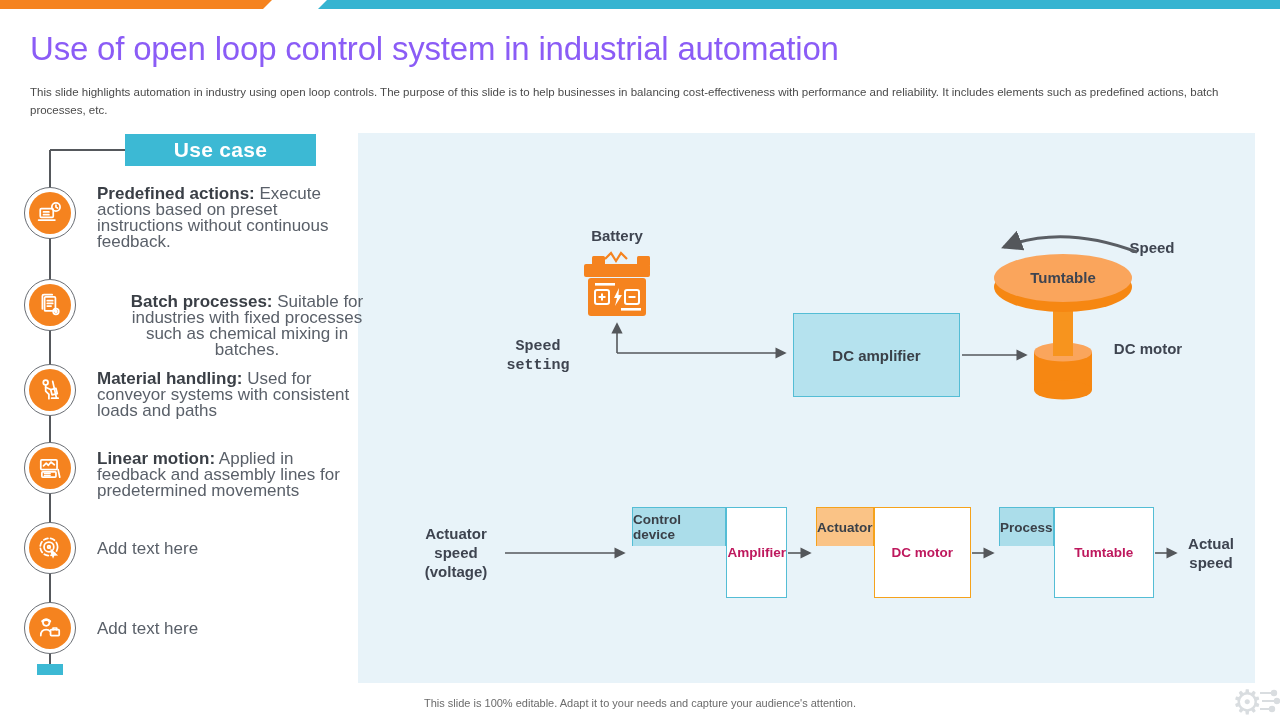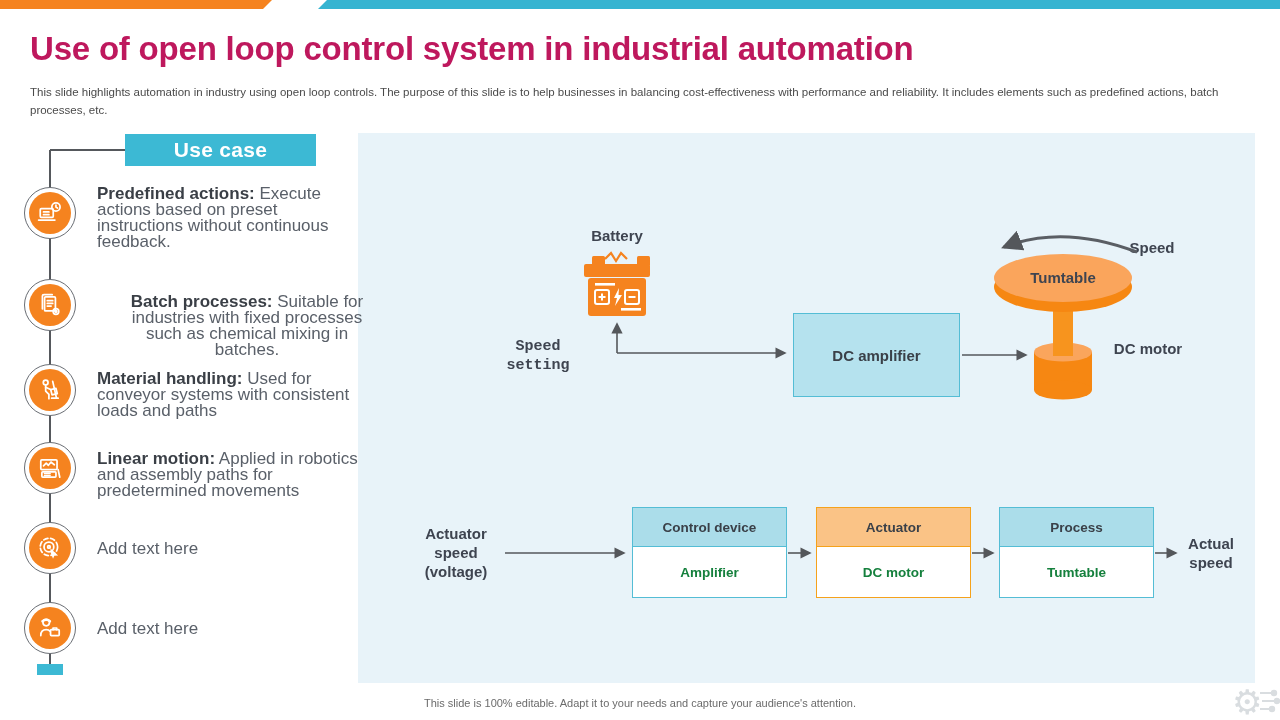--- a/index.html
+++ b/index.html
@@ -6,21 +6,21 @@
   body{font-family:"Liberation Sans","DejaVu Sans",sans-serif;background:#ffffff;}
   .slide{position:relative;width:1280px;height:720px;background:#ffffff;overflow:hidden;}
   .abs{position:absolute;}
 
   
   .bar-orange{left:0;top:0;width:272px;height:9px;background:#F5831F;
     clip-path:polygon(0 0,100% 0,calc(100% - 9px) 100%,0 100%);}
   .bar-teal{left:318px;top:0;width:962px;height:9px;background:#35B4D1;
     clip-path:polygon(9px 0,100% 0,100% 100%,0 100%);}
 
-  .title{left:30px;top:30px;width:1100px;font-size:33px;font-weight:bold;color:#be185d;letter-spacing:-0.2px;}
+  .title{left:30px;top:30px;width:1100px;font-size:33px;font-weight:normal;color:#8b5cf6;letter-spacing:-0.2px;}
   .subtitle{left:30px;top:84px;width:1212px;font-size:11.5px;line-height:1.55;color:#4A4A4A;}
 
   
   .usecase-btn{left:125px;top:134px;width:191px;height:32px;background:#3CB9D4;color:#ffffff;
     font-size:21px;font-weight:bold;display:flex;align-items:center;justify-content:center;letter-spacing:0.3px;}
   .v-line{left:49px;top:150px;width:2px;height:514px;background:#55585C;}
   .h-line{left:50px;top:149px;width:75px;height:2px;background:#55585C;}
   .line-end{left:37px;top:664px;width:26px;height:11px;background:#3CB9D4;}
 
   .circle-outer{width:52px;height:52px;border-radius:50%;background:#ffffff;border:1.5px solid #6A6E74;
@@ -30,23 +30,23 @@
 
   .item-text{left:97px;width:268px;font-size:17px;line-height:16px;color:#5A6069;}
   .item-text b{color:#3A3F46;}
 
   
   .panel{left:358px;top:133px;width:897px;height:550px;background:#E8F3F9;}
   .dlabel{font-weight:bold;font-size:15px;color:#3E4450;text-align:center;line-height:19px;}
   .amp-box{left:793px;top:313px;width:167px;height:84px;background:#B5E2EE;border:1.5px solid #54BDD5;
     box-sizing:border-box;display:flex;align-items:center;justify-content:center;font-weight:bold;font-size:15px;color:#3A4048;}
 
-  .flow-box{top:507px;width:155px;height:91px;box-sizing:border-box;display:flex;flex-direction:column;z-index:2;}
+  .flow-box{top:507px;width:155px;height:91px;box-sizing:border-box;display:flex;flex-direction:row;z-index:2;}
   .flow-box .hd{height:39px;display:flex;align-items:center;justify-content:center;font-weight:bold;font-size:13.5px;color:#3A4048;box-sizing:border-box;}
-  .flow-box .bd{flex:1;background:#ffffff;display:flex;align-items:center;justify-content:center;font-weight:bold;font-size:13.5px;color:#15803d;box-sizing:border-box;}
+  .flow-box .bd{flex:1;background:#ffffff;display:flex;align-items:center;justify-content:center;font-weight:bold;font-size:13.5px;color:#be185d;box-sizing:border-box;}
   .flow-blue .hd{background:#ABDDEA;border:1.5px solid #54BDD5;border-bottom:none;}
   .flow-blue .bd{border:1.5px solid #54BDD5;}
   .flow-orange .hd{background:#FAC386;border:1.5px solid #F5A21C;border-bottom:none;}
   .flow-orange .bd{border:1.5px solid #F5A21C;}
 
   .footer{left:0;top:697px;width:1280px;text-align:center;font-size:11px;color:#6B6B6B;}
   svg.overlay{left:0;top:0;width:1280px;height:720px;pointer-events:none;z-index:1;}
   .logo{left:1230px;top:682px;width:50px;height:38px;}
 </style>
 </head>
@@ -135,21 +135,21 @@
           <path d="M3.5,19 Q3.5,13.5 8.5,13.5 Q11,13.5 12,15"></path>
           <rect x="12.5" y="13.5" width="8" height="5.5" rx="0.8"></rect>
           <path d="M14.8,13.5 L14.8,12 L18.2,12 L18.2,13.5"></path>
         </svg>
     </div>
   </div>
 
   <p class="abs item-text" style="top:186px;margin:0;"><b>Predefined actions:</b><span> Execute actions based on preset instructions without continuous feedback.</span></p>
   <p class="abs item-text" style="top:278px;margin:16px;text-align:center;"><b>Batch processes:</b><span> Suitable for industries with fixed processes such as chemical mixing in batches.</span></p>
   <p class="abs item-text" style="top:371px;margin:0;"><b>Material handling:</b><span> Used for conveyor systems with consistent loads and paths</span></p>
-  <p class="abs item-text" style="top:451px;margin:0;"><b>Linear motion:</b><span> Applied in robotics and assembly paths for predetermined  movements</span></p>
+  <p class="abs item-text" style="top:451px;margin:0;"><b>Linear motion:</b><span> Applied in feedback and assembly lines for predetermined  movements</span></p>
   <p class="abs item-text" style="top:541px;margin:0;"><b></b><span>Add text here</span></p>
   <p class="abs item-text" style="top:621px;margin:0;"><b></b><span>Add text here</span></p>
 
   <svg class="abs overlay" viewBox="0 0 1280 720">
     <defs>
       <marker id="arrow" viewBox="0 0 10 10" refX="8.5" refY="5" markerWidth="7" markerHeight="7" orient="auto-start-reverse">
         <path d="M0,0 L10,5 L0,10 z" fill="#54575B"></path>
       </marker>
     </defs>
 

